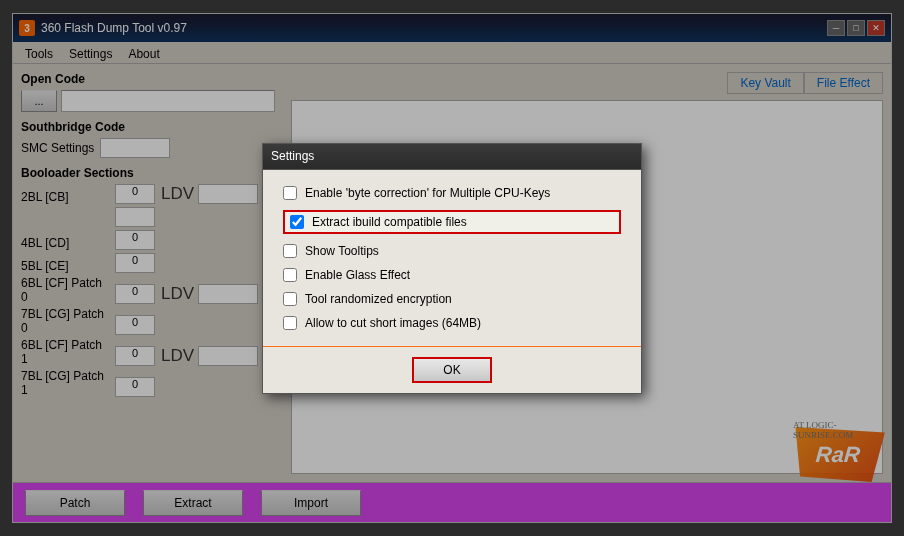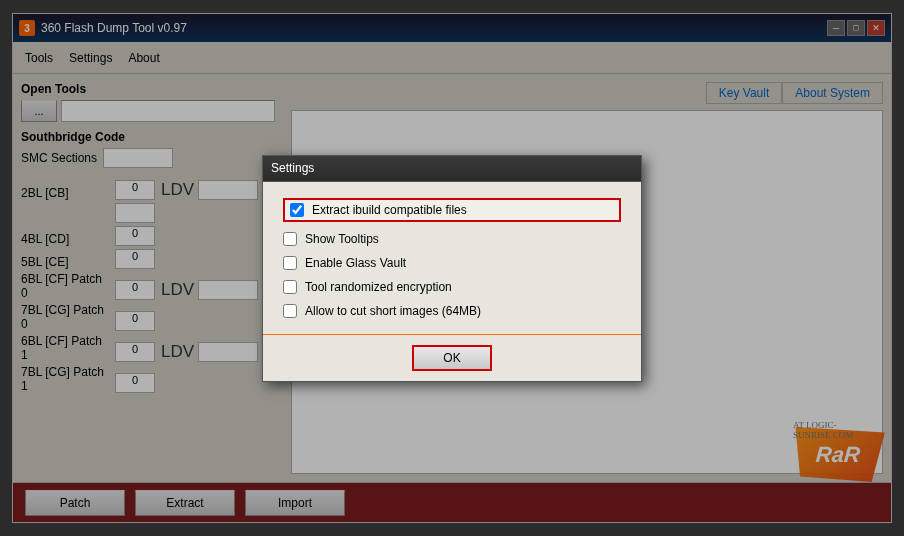--- a/index.html
+++ b/index.html
@@ -72,23 +72,23 @@
       display: flex;
       align-items: center;
       justify-content: center;
       cursor: pointer;
     }
     .title-btn.close { background: #c0392b; }
 
     
     .menu-bar {
       background: #d4d0c8;
-      height: 32px;
-      display: flex;
-      align-items: center;
+      height: 22px;
+      display: flex;
+      align-items: flex-end;
       padding: 0 4px;
       border-bottom: 1px solid #aaa;
       flex-shrink: 0;
     }
     .menu-item {
       padding: 2px 8px;
       color: #000;
       cursor: pointer;
       font-size: 12px;
     }
@@ -225,26 +225,26 @@
     }
     .tab-content {
       flex: 1;
       background: white;
       border: 1px solid #aaa;
     }
 
     
     .bottom-bar {
       height: 40px;
-      background: #7f1d1d;
+      background: #d946ef;
       border-top: 1px solid #aaa;
       display: flex;
       align-items: center;
       padding: 0 12px;
-      gap: 10px;
+      gap: 18px;
     }
     .action-btn {
       width: 100px;
       height: 26px;
       background: linear-gradient(to bottom, #e8e8e8, #c8c8c8);
       border: 1px solid #888;
       border-top-color: #ddd;
       cursor: pointer;
       font-size: 12px;
       display: flex;
@@ -376,36 +376,37 @@
     <span class="menu-item">Tools</span>
     <span class="menu-item">Settings</span>
     <span class="menu-item">About</span>
   </div>
 
   <div class="main-content">
 
     <div class="left-panel">
 
       <div class="open-file-section">
-        <div class="section-label">Open Tools</div>
+        <div class="section-label">Open Code</div>
         <div class="open-file-row">
           <div class="browse-btn">...</div>
           <div class="file-input-box"></div>
         </div>
       </div>
 
       <div class="southbridge-section">
         <div class="section-label">Southbridge Code</div>
         <div class="smc-row">
-          <span class="smc-label">SMC Sections</span>
+          <span class="smc-label">SMC Settings</span>
           <div class="smc-input"></div>
         </div>
       </div>
 
       <div class="bootloader-section">
+        <div class="section-label">Booloader Sections</div>
         <div class="bootloader-grid">
 
           <div class="bootloader-row">
             <span class="bl-label">2BL [CB]</span>
             <div class="bl-input">0</div>
             <span class="bl-ldv">LDV</span>
             <div class="bl-ldv-input"></div>
           </div>
 
           <div class="bootloader-row">
@@ -447,21 +448,21 @@
             <div class="bl-input">0</div>
           </div>
 
         </div>
       </div>
     </div>
 
     <div class="right-panel">
       <div class="tabs-bar">
         <div class="tab-btn">Key Vault</div>
-        <div class="tab-btn">About System</div>
+        <div class="tab-btn">File Effect</div>
       </div>
       <div class="tab-content"></div>
     </div>
   </div>
 
   <div class="bottom-bar">
     <div class="action-btn">Patch</div>
     <div class="action-btn">Extract</div>
     <div class="action-btn">Import</div>
   </div>
@@ -471,34 +472,38 @@
     <div class="watermark-text">AT LOGIC-SUNRISE.COM</div>
   </div>
 
   <div class="modal-overlay">
     <div class="modal-dialog">
       <div class="modal-title-bar">
         <span class="modal-title-text">Settings</span>
       </div>
       <div class="modal-body">
 
+        <div class="checkbox-row">
+          <input type="checkbox" id="opt1" style="">
+          <label class="checkbox-label" for="opt1">Enable 'byte correction' for Multiple CPU-Keys</label>
+        </div>
 
         <div class="checkbox-row highlighted">
           <input type="checkbox" id="opt2" checked="" style="">
           <label class="checkbox-label" for="opt2">Extract ibuild compatible files</label>
         </div>
 
         <div class="checkbox-row">
           <input type="checkbox" id="opt3" style="">
           <label class="checkbox-label" for="opt3">Show Tooltips</label>
         </div>
 
         <div class="checkbox-row">
           <input type="checkbox" id="opt4" style="">
-          <label class="checkbox-label" for="opt4">Enable Glass Vault</label>
+          <label class="checkbox-label" for="opt4">Enable Glass Effect</label>
         </div>
 
         <div class="checkbox-row">
           <input type="checkbox" id="opt5" style="">
           <label class="checkbox-label" for="opt5">Tool randomized encryption</label>
         </div>
 
         <div class="checkbox-row">
           <input type="checkbox" id="opt6" style="">
           <label class="checkbox-label" for="opt6">Allow to cut short images  (64MB)</label>

